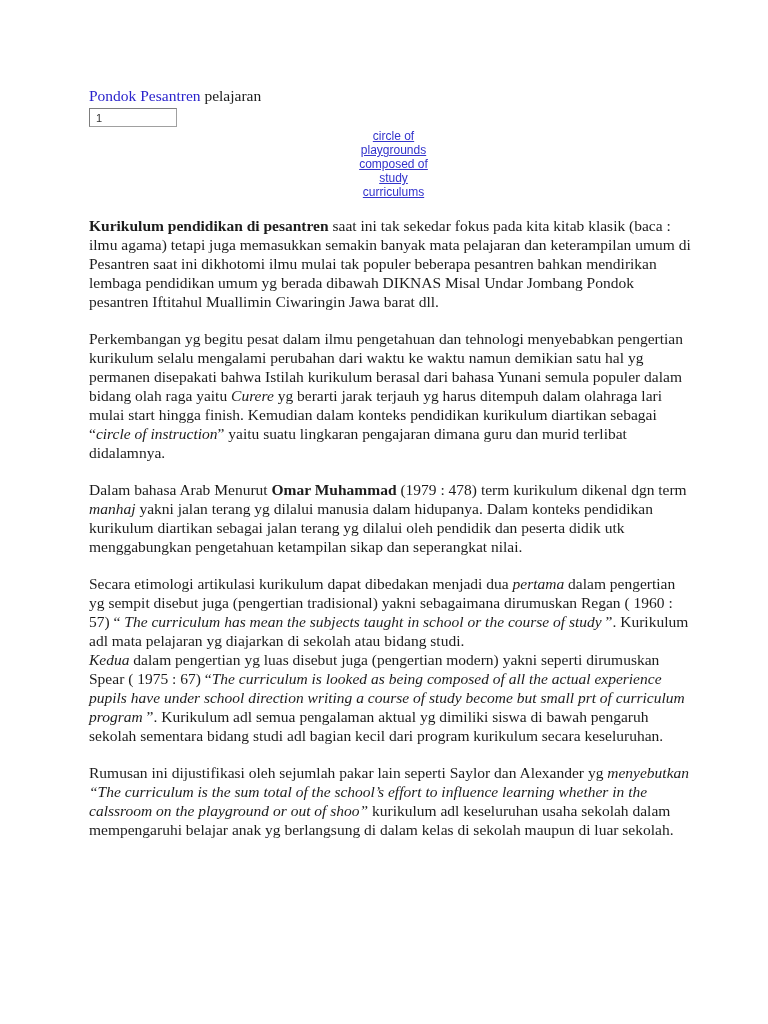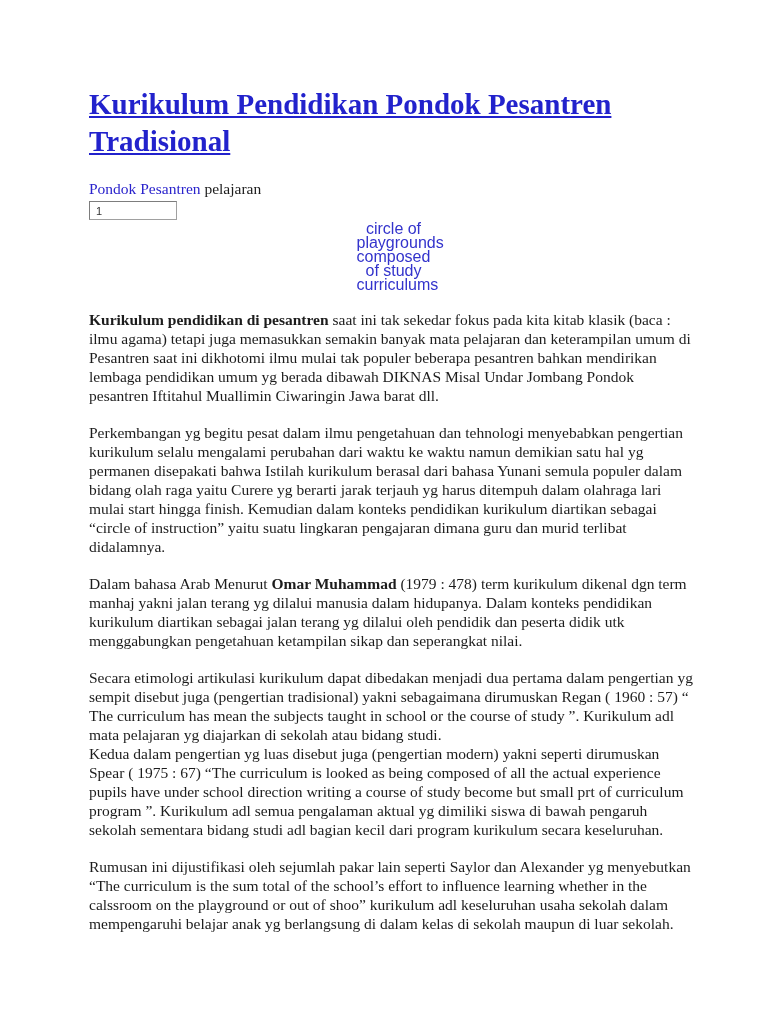--- a/index.html
+++ b/index.html
@@ -49,41 +49,41 @@
     color:#333;
   }
   .figure-wrap{
     text-align:center;
     margin:2px 0 16px 0;
   }
   .figure-wrap a{
     display:inline-block;
     width:74px;
     font-family:"Liberation Sans", sans-serif;
-    font-size:16px;
+    font-size:12px;
     line-height:14px;
     color:#3333cc;
+    text-decoration:underline;
     cursor:pointer;
     text-align:center;
   }
   .body-text p{
     font-size:15.5px;
     line-height:19px;
     margin:0 0 18px 0;
     max-width:604px;
   }
   .body-text .b{font-weight:bold;font-family:Liberation Serif, serif;}
-  .body-text .i{}
+  .body-text .i{font-style:italic;}
 </style>
 </head>
 <body>
 
 <div class="page">
 
-  <h1><a>Kurikulum Pendidikan Pondok Pesantren Tradisional</a></h1>
 
   <div class="category-line"><a>Pondok Pesantren</a><span> pelajaran</span></div>
 
   <input class="page-input" type="text" value="1" style="">
 
   <div class="figure-wrap"><a>circle of playgrounds composed of study curriculums</a></div>
 
   <div class="body-text">
     <p><span class="b">Kurikulum pendidikan di pesantren</span><span> saat ini tak sekedar fokus pada kita kitab klasik (baca : ilmu agama) tetapi juga memasukkan semakin banyak mata pelajaran dan keterampilan umum di Pesantren saat ini dikhotomi ilmu mulai tak populer beberapa pesantren bahkan mendirikan lembaga pendidikan umum yg berada dibawah DIKNAS Misal Undar Jombang Pondok pesantren Iftitahul Muallimin Ciwaringin Jawa barat dll.</span></p>
     <p><span>Perkembangan yg begitu pesat dalam ilmu pengetahuan dan tehnologi menyebabkan pengertian kurikulum selalu mengalami perubahan dari waktu ke waktu namun demikian satu hal yg permanen disepakati bahwa Istilah kurikulum berasal dari bahasa Yunani semula populer dalam bidang olah raga yaitu </span><span class="i">Curere</span><span> yg berarti jarak terjauh yg harus ditempuh dalam olahraga lari mulai start hingga finish. Kemudian dalam konteks pendidikan kurikulum diartikan sebagai “</span><span class="i">circle of instruction</span><span>” yaitu suatu lingkaran pengajaran dimana guru dan murid terlibat didalamnya.</span></p>

